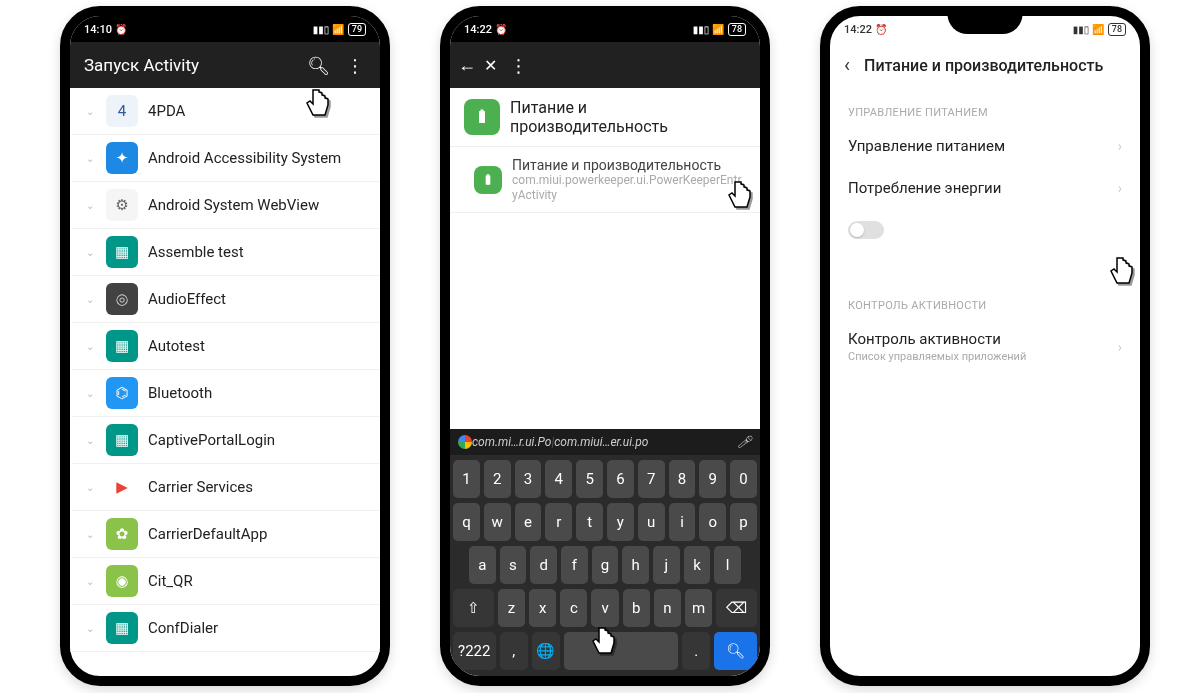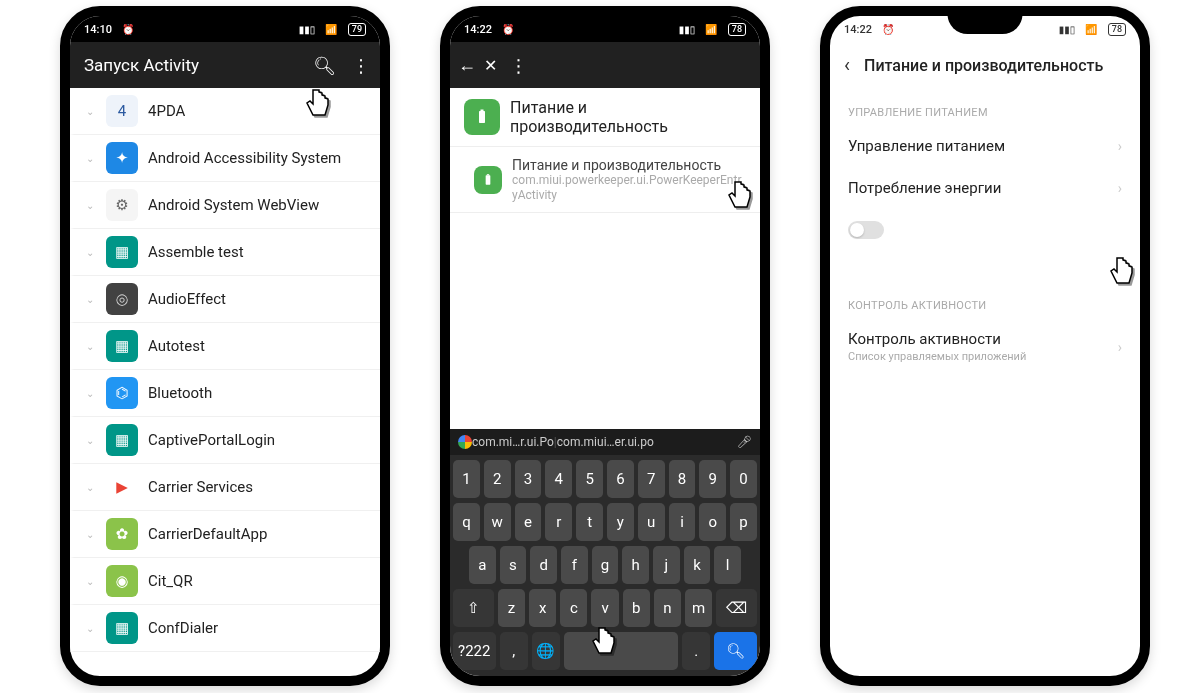--- a/index.html
+++ b/index.html
@@ -1,44 +1,44 @@
 <!DOCTYPE html>
 <html><head>
 <meta charset="utf-8">
 <style>
   * { margin:0; padding:0; box-sizing:border-box; font-family: -apple-system, Roboto, Arial, sans-serif; }
   body { background:#fff; width:1200px; height:693px; position:relative; }
   .frame { position:absolute; width:330px; height:680px; border:10px solid #000; border-radius:40px; background:#fff; overflow:hidden; box-shadow:0 4px 12px rgba(0,0,0,.15);}
   .notch { position:absolute; top:-2px; left:50%; transform:translateX(-50%); width:75px; height:20px; background:#000; border-radius:0 0 40px 40px; z-index:10;}
   .statusbar { height:26px; display:flex; align-items:center; justify-content:space-between; padding:0 14px; font-size:11px; font-weight:500;}
-  .statusbar .sb-left, .statusbar .sb-right { display:flex; align-items:center; gap:10px;}
+  .statusbar .sb-left, .statusbar .sb-right { display:flex; align-items:center; gap:3px;}
   .sb-icon { font-size:10px; }
   .batt { border:1px solid currentColor; border-radius:3px; padding:0 3px; font-size:9px; line-height:11px;}
 
   
-  .p1-header { background:#212121; color:#fff; height:46px; display:flex; align-items:center; padding:0 10px 0 14px; justify-content:space-between;}
+  .p1-header { background:#212121; color:#fff; height:46px; display:flex; align-items:center; padding:0 16px 0 14px; justify-content:space-between;}
   .p1-header .title { font-size:17px; font-weight:400;}
   .p1-header .actions { display:flex; align-items:center; gap:16px;}
   .p1-list { background:#fff; }
   .p1-row { height:47px; display:flex; align-items:center; gap:10px; padding:0 12px; border-left:4px solid transparent; border-bottom:1px solid #f0f0f0;}
   .p1-chev { color:#bbb; font-size:10px; width:10px;}
   .p1-aicon { width:32px; height:32px; border-radius:6px; display:flex; align-items:center; justify-content:center; font-size:15px; color:#fff; flex:0 0 32px;}
   .p1-label { font-size:15px; color:#222; }
 
   
   .p2-header { background:#212121; color:#fff; height:46px; display:flex; align-items:center; padding:0 8px; gap:8px;}
   .p2-search { flex:1; background:transparent; color:#fff; font-size:14px; border-bottom:2px solid #00bfa5; padding:2px 0; white-space:nowrap; overflow:hidden;}
   .p2-card { display:flex; align-items:center; gap:10px; padding:10px 14px; border-bottom:1px solid #eee;}
   .p2-green { width:36px; height:36px; border-radius:8px; background:#4caf50; display:flex; align-items:center; justify-content:center; flex:0 0 36px;}
   .p2-green.sm { width:28px; height:28px; flex:0 0 28px;}
   .p2-title { font-size:16px; color:#222; line-height:1.2;}
   .p2-sub { font-size:14px; color:#444;}
   .p2-tiny { font-size:12px; color:#aaa; line-height:1.2; word-break:break-all;}
   .keyboard { position:absolute; bottom:0; left:0; right:0; background:#2b2b2b; padding:4px 3px 6px; }
-  .kb-sug { background:#1c1c1c; display:flex; align-items:flex-start; padding:5px 8px; gap:0; font-size:12px; color:#ccc;}
+  .kb-sug { background:#1c1c1c; display:flex; align-items:flex-start; padding:5px 8px; gap:0; font-size:12px; color:#ccc;font-style:italic;}
   .kb-sug .g { width:14px; height:14px; border-radius:50%; background:conic-gradient(#ea4335 0 25%, #fbbc05 0 50%, #34a853 0 75%, #4285f4 0);}
   .kb-row { display:flex; gap:4px; margin-top:5px; justify-content:center;}
   .key { flex:1; height:38px; background:#4a4a4a; color:#fff; border-radius:5px; display:flex; align-items:center; justify-content:center; font-size:15px;}
   .key.dark { background:#363636; }
   .key.wide { flex:1.5; }
   .key.space { flex:4; }
   .key.search { background:#1a73e8; }
 
   
   .p3-header { height:46px; display:flex; align-items:center; gap:14px; padding:0 14px; }

